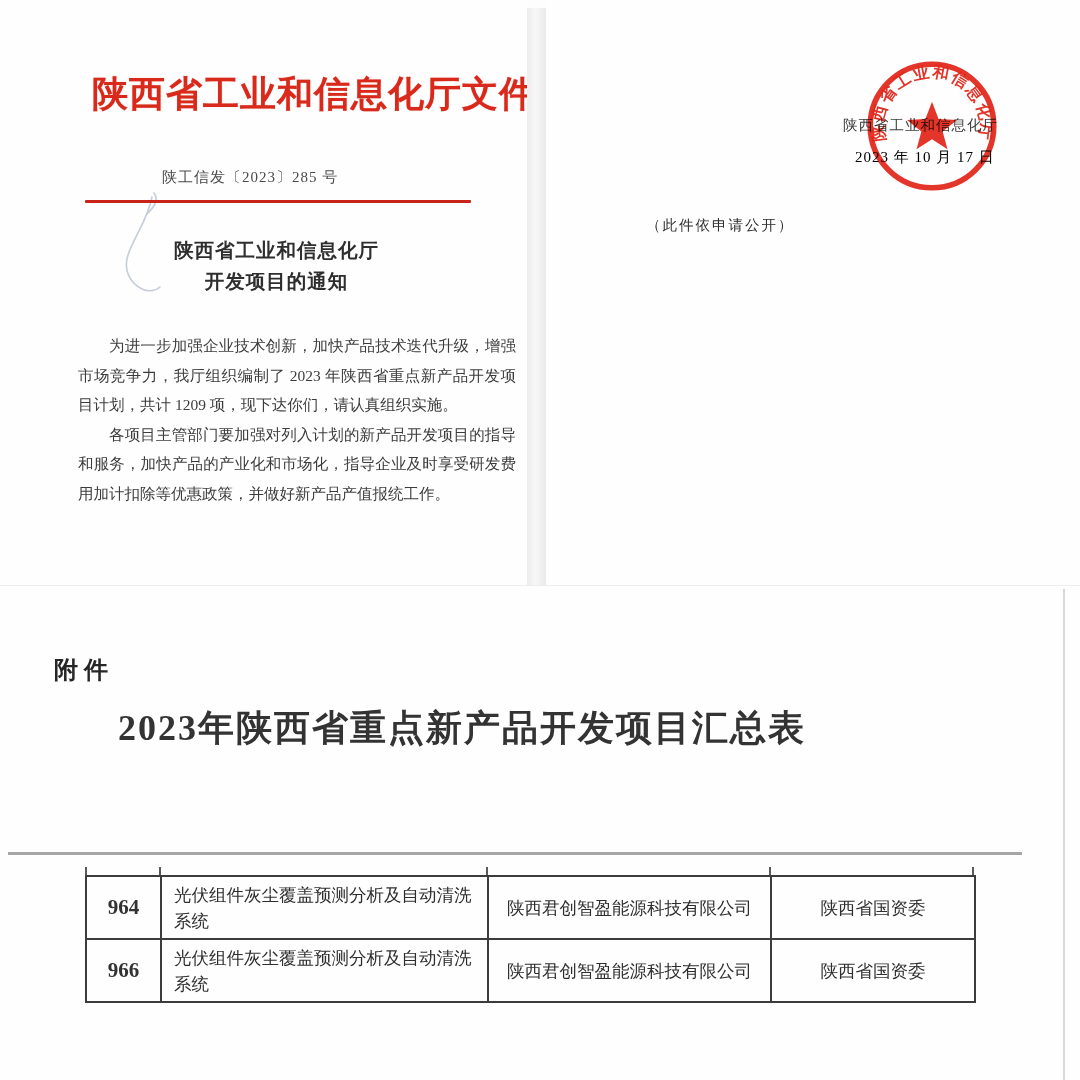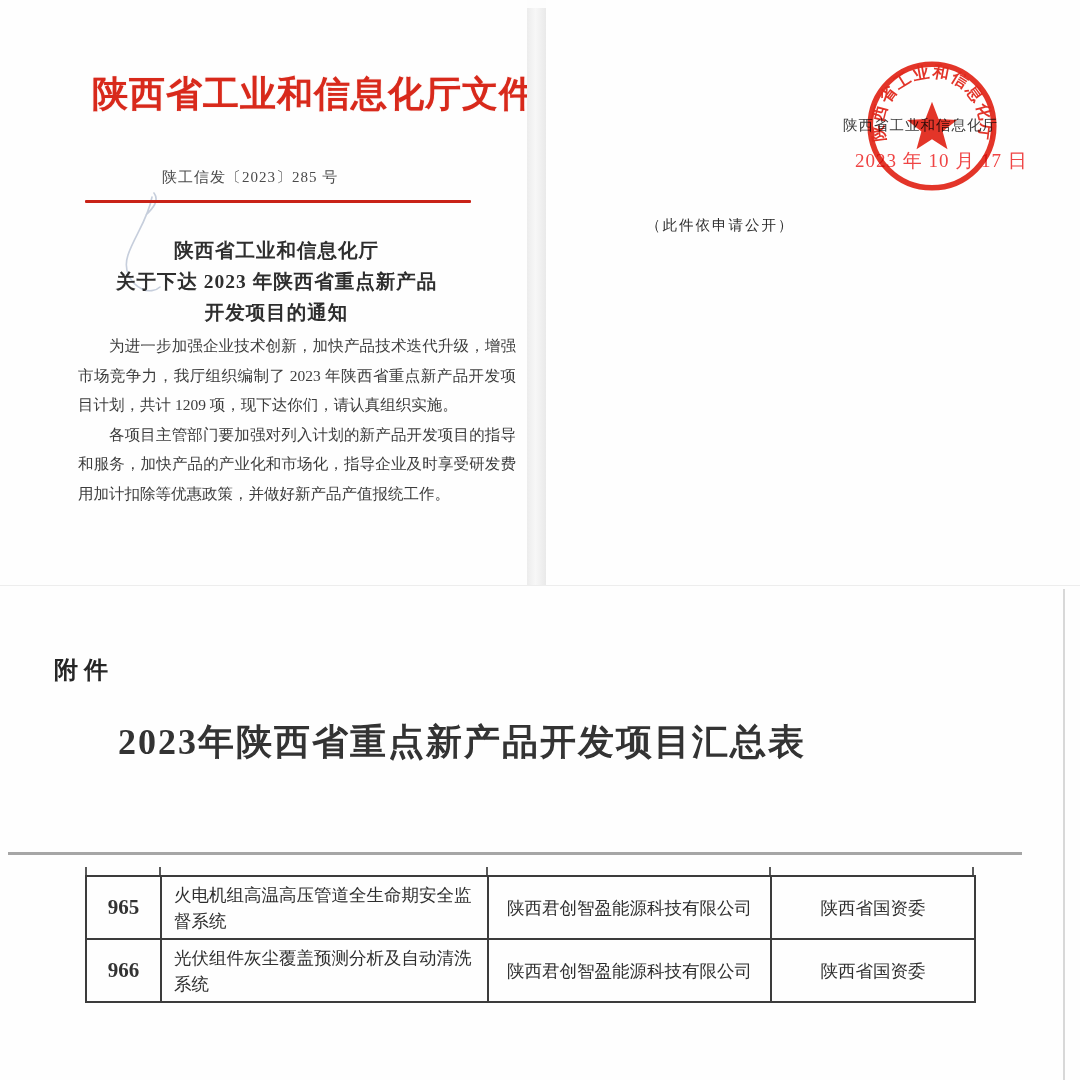--- a/index.html
+++ b/index.html
@@ -65,40 +65,40 @@
   .disclosure-note {
     position: absolute; left: 100px; top: 188px;
     font-size: 14.5px; color: #2d2d2d; letter-spacing: 2px; margin-top: 28px;
   }
   .issuer-name {
     position: absolute; left: 297px; top: 116px;
     font-size: 14.5px; color: #3a3a3a; letter-spacing: 1px; z-index: 1;
   }
   .issue-date {
     position: absolute; left: 309px; top: 148px;
-    font-size: 19px; color: #ef4444; letter-spacing: 1px; z-index: 1;
+    font-size: 15px; color: #000000; letter-spacing: 1px; z-index: 1;
   }
   .seal {
     position: absolute; left: 305px; top: 45px; width: 162px; height: 162px;
     z-index: 2; mix-blend-mode: multiply; opacity: .93;
   }
 
   
   .bottom-section {
     position: absolute; left: 0; top: 585px; width: 1080px; height: 495px;
     background: #fefefe; border-top: 1px solid #ededed; padding-left: 48px;
   }
   .attachment-label {
     position: absolute; left: 54px; top: 68px;
     font-size: 24px; font-weight: bold; color: #262626; letter-spacing: 6px;
   }
   .attachment-title {
     position: absolute; left: 0; top: 118px; width: 924px;
     text-align: center;
-    font-size: 36px; font-weight: bold; color: #333; letter-spacing: 2px; margin-top: 14px;
+    font-size: 36px; font-weight: bold; color: #333; letter-spacing: 2px;
   }
   .gray-rule {
     position: absolute; left: 8px; top: 266px; width: 1014px; height: 2.5px;
     background: #a6a6a6;
   }
   .table-stub { position: absolute; top: 281px; width: 2px; height: 9px; background: #5a5a5a; }
 
   .summary-table {
     position: absolute; left: 85px; top: 289px; width: 889px;
     border-collapse: collapse; table-layout: fixed;
@@ -130,21 +130,20 @@
 
       <svg class="scribble" width="80" height="125" viewBox="0 0 80 125">
         <path d="M46,8 C52,16 44,24 38,30 M44,12 C40,34 26,52 20,70 C15,85 22,98 34,104 C40,107 48,106 52,102" fill="none" stroke="#98a5c0" stroke-width="1.6" opacity="0.55" stroke-linecap="round"></path>
       </svg>
 
       <div class="doc-number">陕工信发〔2023〕285 号</div>
       <div class="red-rule"></div>
 
       <div class="doc-title">
         <div>陕西省工业和信息化厅</div>
-        <div>关于下达 2023 年陕西省重点新产品</div>
         <div>开发项目的通知</div>
       </div>
 
       <div class="doc-body">
         <p class="indent">为进一步加强企业技术创新，加快产品技术迭代升级，增强市场竞争力，我厅组织编制了 2023 年陕西省重点新产品开发项目计划，共计 1209 项，现下达你们，请认真组织实施。</p>
         <p class="indent">各项目主管部门要加强对列入计划的新产品开发项目的指导和服务，加快产品的产业化和市场化，指导企业及时享受研发费用加计扣除等优惠政策，并做好新产品产值报统工作。</p>
       </div>
     </div>
 
     <div class="page-gap"></div>
@@ -173,22 +172,22 @@
 
     <div class="table-stub" style="left:85px"></div>
     <div class="table-stub" style="left:159px"></div>
     <div class="table-stub" style="left:486px"></div>
     <div class="table-stub" style="left:769px"></div>
     <div class="table-stub" style="left:972px"></div>
 
     <table class="summary-table">
       <tbody>
         <tr>
-          <td class="cell-no">965</td>
-          <td class="cell-proj">火电机组高温高压管道全生命期安全监督系统</td>
+          <td class="cell-no">964</td>
+          <td class="cell-proj">光伏组件灰尘覆盖预测分析及自动清洗系统</td>
           <td class="cell-comp">陕西君创智盈能源科技有限公司</td>
           <td class="cell-org">陕西省国资委</td>
         </tr>
         <tr>
           <td class="cell-no">966</td>
           <td class="cell-proj">光伏组件灰尘覆盖预测分析及自动清洗系统</td>
           <td class="cell-comp">陕西君创智盈能源科技有限公司</td>
           <td class="cell-org">陕西省国资委</td>
         </tr>
       </tbody>

